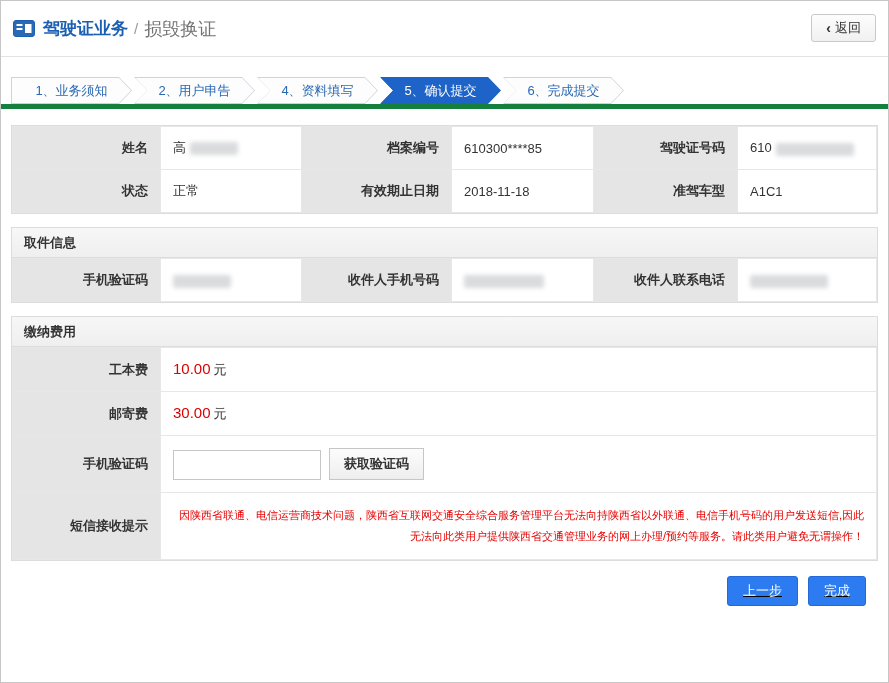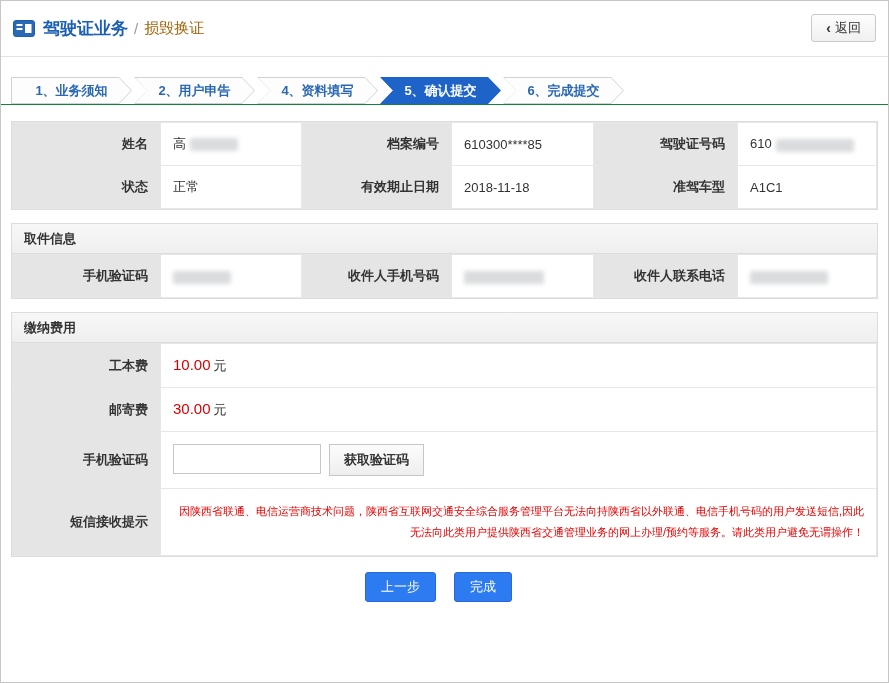--- a/index.html
+++ b/index.html
@@ -18,38 +18,37 @@
   .topbar {
     height: 56px;
     border-bottom: 1px solid #e3e3e3;
     display: flex; align-items: center;
     padding: 0 12px;
     position: relative;
   }
   .title-icon { width: 22px; height: 17px; margin-right: 8px; flex: none; }
   .page-title { font-size: 17px; font-weight: bold; color: #1b5fb4; }
   .title-sep { font-size: 15px; color: #999; margin: 0 6px; }
-  .page-subtitle { font-size: 15px; color: #a16207; }
+  .page-subtitle { font-size: 18px; color: #737373; }
   .back-btn {
     position: absolute; right: 12px; top: 13px;
     height: 28px; padding: 0 14px;
     background: linear-gradient(#fdfdfd, #f0f0f0);
     border: 1px solid #c9c9c9; border-radius: 3px;
     font-size: 13px; color: #333; cursor: pointer;
     display: flex; align-items: center; gap: 4px;
     font-family: inherit;
   }
   .back-chevron { font-size: 14px; font-weight: bold; color: #333; }
 
   
   .steps {
     display: flex;
     padding: 20px 10px 0 10px;
-    border-bottom: 1px solid #15803d;
-    font-weight: bold;
+    border-bottom: 5px solid #15803d;
   }
   .step {
     position: relative;
     width: 121px; height: 27px;
     margin-right: 2px;
     background: #cfd3d8;
     clip-path: polygon(0 0, calc(100% - 13px) 0, 100% 50%, calc(100% - 13px) 100%, 0 100%, 13px 50%);
   }
   .step.first {
     clip-path: polygon(0 0, calc(100% - 13px) 0, 100% 50%, calc(100% - 13px) 100%, 0 100%);
@@ -116,21 +115,21 @@
   .r-license { width: 78px; }
   .r-recipient { width: 58px; margin-left: 0; }
   .r-phone { width: 80px; margin-left: 0; }
   .r-contact { width: 78px; margin-left: 0; }
   .r-address { width: 185px; }
   .r-postal { width: 42px; }
 
   
   .fee-amount { color: #dd0000; font-weight: normal; font-size: 15px; }
   .fee-unit { color: #333; font-size: 13px; margin-left: 3px; }
-  .captcha-wrap { display: flex; align-items: flex-start; gap: 8px; }
+  .captcha-wrap { display: flex; align-items: flex-end; gap: 8px; }
   .captcha-input {
     width: 148px; height: 30px;
     border: 1px solid #c6c6c6;
     padding: 0 8px; font-size: 13px;
     font-family: inherit;
   }
   .captcha-btn {
     height: 32px; padding: 0 14px;
     background: linear-gradient(#fcfcfc, #eeeeee);
     border: 1px solid #c6c6c6;
@@ -138,22 +137,23 @@
     cursor: pointer; font-family: inherit;
   }
   .notice-text {
     color: #e60000; font-size: 11px; line-height: 1.9;
     text-align: right;
   }
   td.notice-cell { padding: 12px 14px; }
 
   
   .footer-actions {
-    display: flex; justify-content: center; gap: 18px;
+    display: flex; justify-content: flex-end; gap: 10px;
     padding: 2px 12px 0 0;
+    text-decoration: underline;
   }
   .btn-primary {
     min-width: 58px; height: 30px; padding: 0 15px;
     background: #2d7bf0;
     border: 1px solid #2568d6; border-radius: 3px;
     color: #fff; font-size: 13px; cursor: pointer;
     font-family: inherit;
   }
 </style>
 </head>

